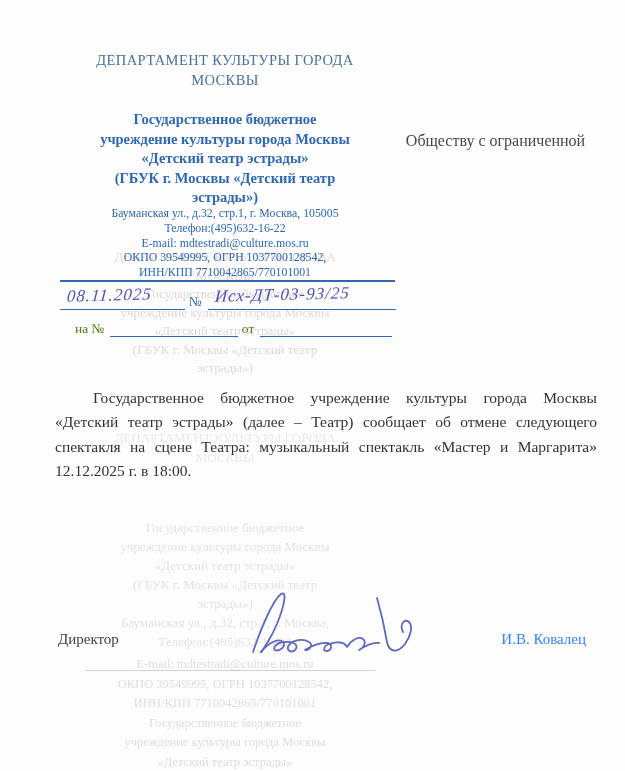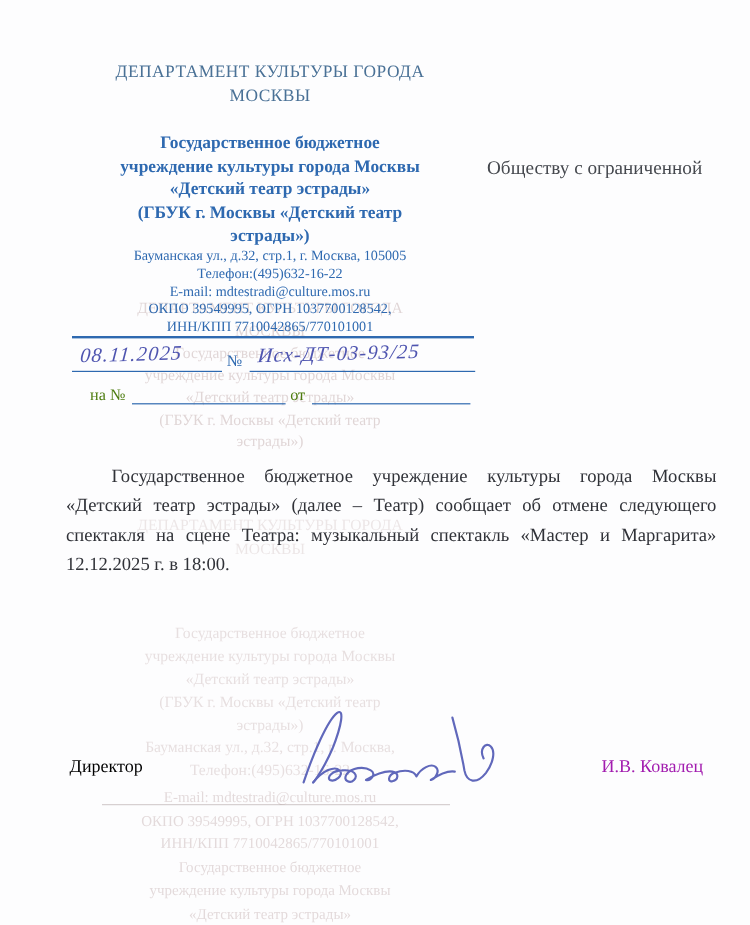--- a/index.html
+++ b/index.html
@@ -154,23 +154,23 @@
   </div>
 
   <div class="abs addressee" style="color: rgb(69, 72, 78);">
       <div>Обществу с ограниченной</div>
     </div>
 
   <div class="abs body-text" style="color: rgb(48, 50, 56);">
     <p>Государственное бюджетное учреждение культуры города Москвы «Детский театр эстрады» (далее – Театр) сообщает об отмене следующего спектакля на сцене Театра: музыкальный спектакль «Мастер и Маргарита» 12.12.2025 г. в 18:00.</p>
   </div>
 
-  <div class="abs sig-title" style="color: #000000;">Директор</div>
+  <div class="abs sig-title" style="color: #404040;">Директор</div>
   <svg class="abs sig-svg" viewBox="0 0 200 90">
     <g fill="none" stroke="#5058b4" stroke-width="1.8" stroke-linecap="round" stroke-linejoin="round" opacity="0.9">
       <path d="M 18 72 C 26 48, 38 20, 46 14 C 52 10, 50 24, 42 44 C 36 58, 28 70, 26 72"></path>
       <path d="M 26 72 C 34 62, 44 58, 48 62 C 52 66, 44 72, 40 70 C 37 68, 42 62, 50 62 C 60 61, 64 66, 60 70 C 57 73, 50 71, 54 65 C 58 60, 68 58, 74 62 C 79 65, 74 71, 70 70 C 76 66, 86 62, 92 63 C 98 64, 97 70, 92 71 C 88 72, 88 66, 94 64 C 102 61, 110 62, 112 67 C 116 60, 124 56, 128 59 C 132 62, 128 69, 124 70 C 130 66, 138 62, 144 63"></path>
       <path d="M 142 18 C 146 32, 150 50, 152 62 C 154 72, 162 74, 170 64 C 176 56, 178 46, 174 42 C 170 38, 164 44, 168 52"></path>
     </g>
   </svg>
-  <div class="abs sig-name" style="color: #a21caf;">И.В. Ковалец</div>
+  <div class="abs sig-name" style="color: #3b82f6;">И.В. Ковалец</div>
 
 </div>
 
 </body></html>

